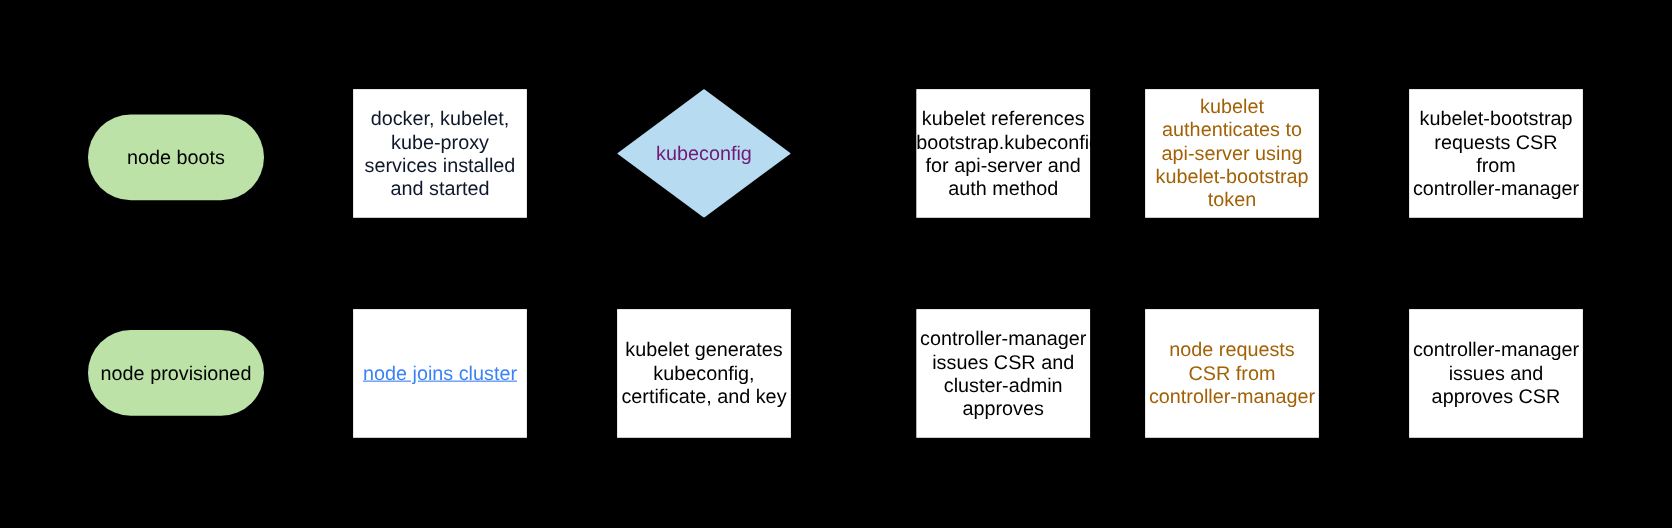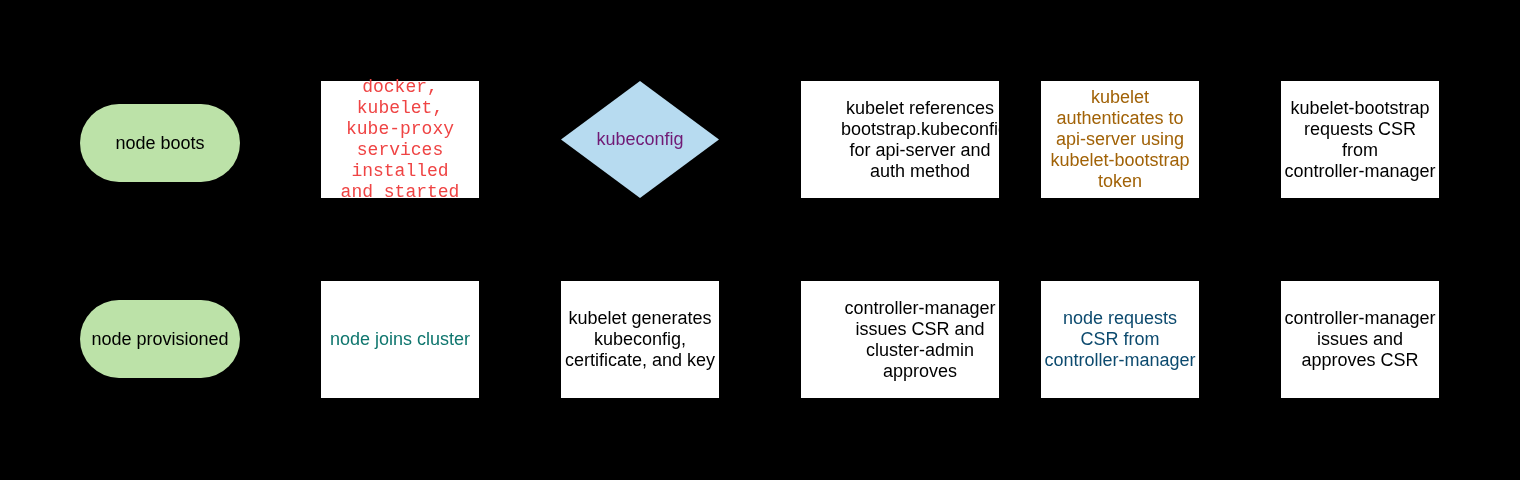--- a/index.html
+++ b/index.html
@@ -44,35 +44,35 @@
   }
   
   .r1.rect, .r1.diamond { top: 81px; }
   .r1.pill { top: 104px; }
   .r2.rect { top: 281px; }
   .r2.pill { top: 300px; }
   
   .c1.pill { left: 80px; }
   .c2 { left: 321px; }
   .c3 { left: 561px; }
-  .c4 { left: 801px; padding-left: 40px; }
+  .c4 { left: 833px; }
   .c5 { left: 1041px; }
   .c6 { left: 1281px; }
 </style>
 </head>
 <body>
 
 <div class="canvas" style="background-color: rgb(0, 0, 0);">
 
   <div class="node pill r1 c1" style="background-color: rgb(188, 226, 168);">
     <span class="lbl" style="color: rgb(0, 0, 0);">node boots</span>
   </div>
 
   <div class="node rect r1 c2" style="background-color: rgb(255, 255, 255);">
-    <span class="lbl" style="color: #ef4444; font-family: Liberation Mono, monospace;">docker, kubelet,
+    <span class="lbl" style="color: #0f172a;">docker, kubelet,
 kube-proxy
 services installed
 and started</span>
   </div>
 
   <div class="node diamond r1 c3" style="background-color: rgb(183, 219, 240);">
     <span class="lbl" style="color: #701a75;">kubeconfig</span>
   </div>
 
   <div class="node rect r1 c4" style="background-color: rgb(255, 255, 255);">
@@ -95,38 +95,38 @@
 requests CSR
 from
 controller-manager</span>
   </div>
 
   <div class="node pill r2 c1" style="background-color: rgb(188, 226, 168);">
     <span class="lbl" style="color: rgb(0, 0, 0);">node provisioned</span>
   </div>
 
   <div class="node rect r2 c2" style="background-color: rgb(255, 255, 255);">
-    <span class="lbl" style="color: #0f766e;">node joins cluster</span>
+    <span class="lbl" style="color: #3b82f6; text-decoration: underline;">node joins cluster</span>
   </div>
 
   <div class="node rect r2 c3" style="background-color: rgb(255, 255, 255);">
     <span class="lbl" style="color: rgb(0, 0, 0); text-align: center;">kubelet generates
 kubeconfig,
 certificate, and key</span>
   </div>
 
   <div class="node rect r2 c4" style="background-color: rgb(255, 255, 255);">
     <span class="lbl" style="color: rgb(0, 0, 0);">controller-manager
 issues CSR and
 cluster-admin
 approves</span>
   </div>
 
   <div class="node rect r2 c5" style="background-color: rgb(255, 255, 255);">
-    <span class="lbl" style="color: #0c4a6e;">node requests
+    <span class="lbl" style="color: #a16207;">node requests
 CSR from
 controller-manager</span>
   </div>
 
   <div class="node rect r2 c6" style="background-color: rgb(255, 255, 255);">
     <span class="lbl" style="color: rgb(0, 0, 0);">controller-manager
 issues and
 approves CSR</span>
   </div>
 

